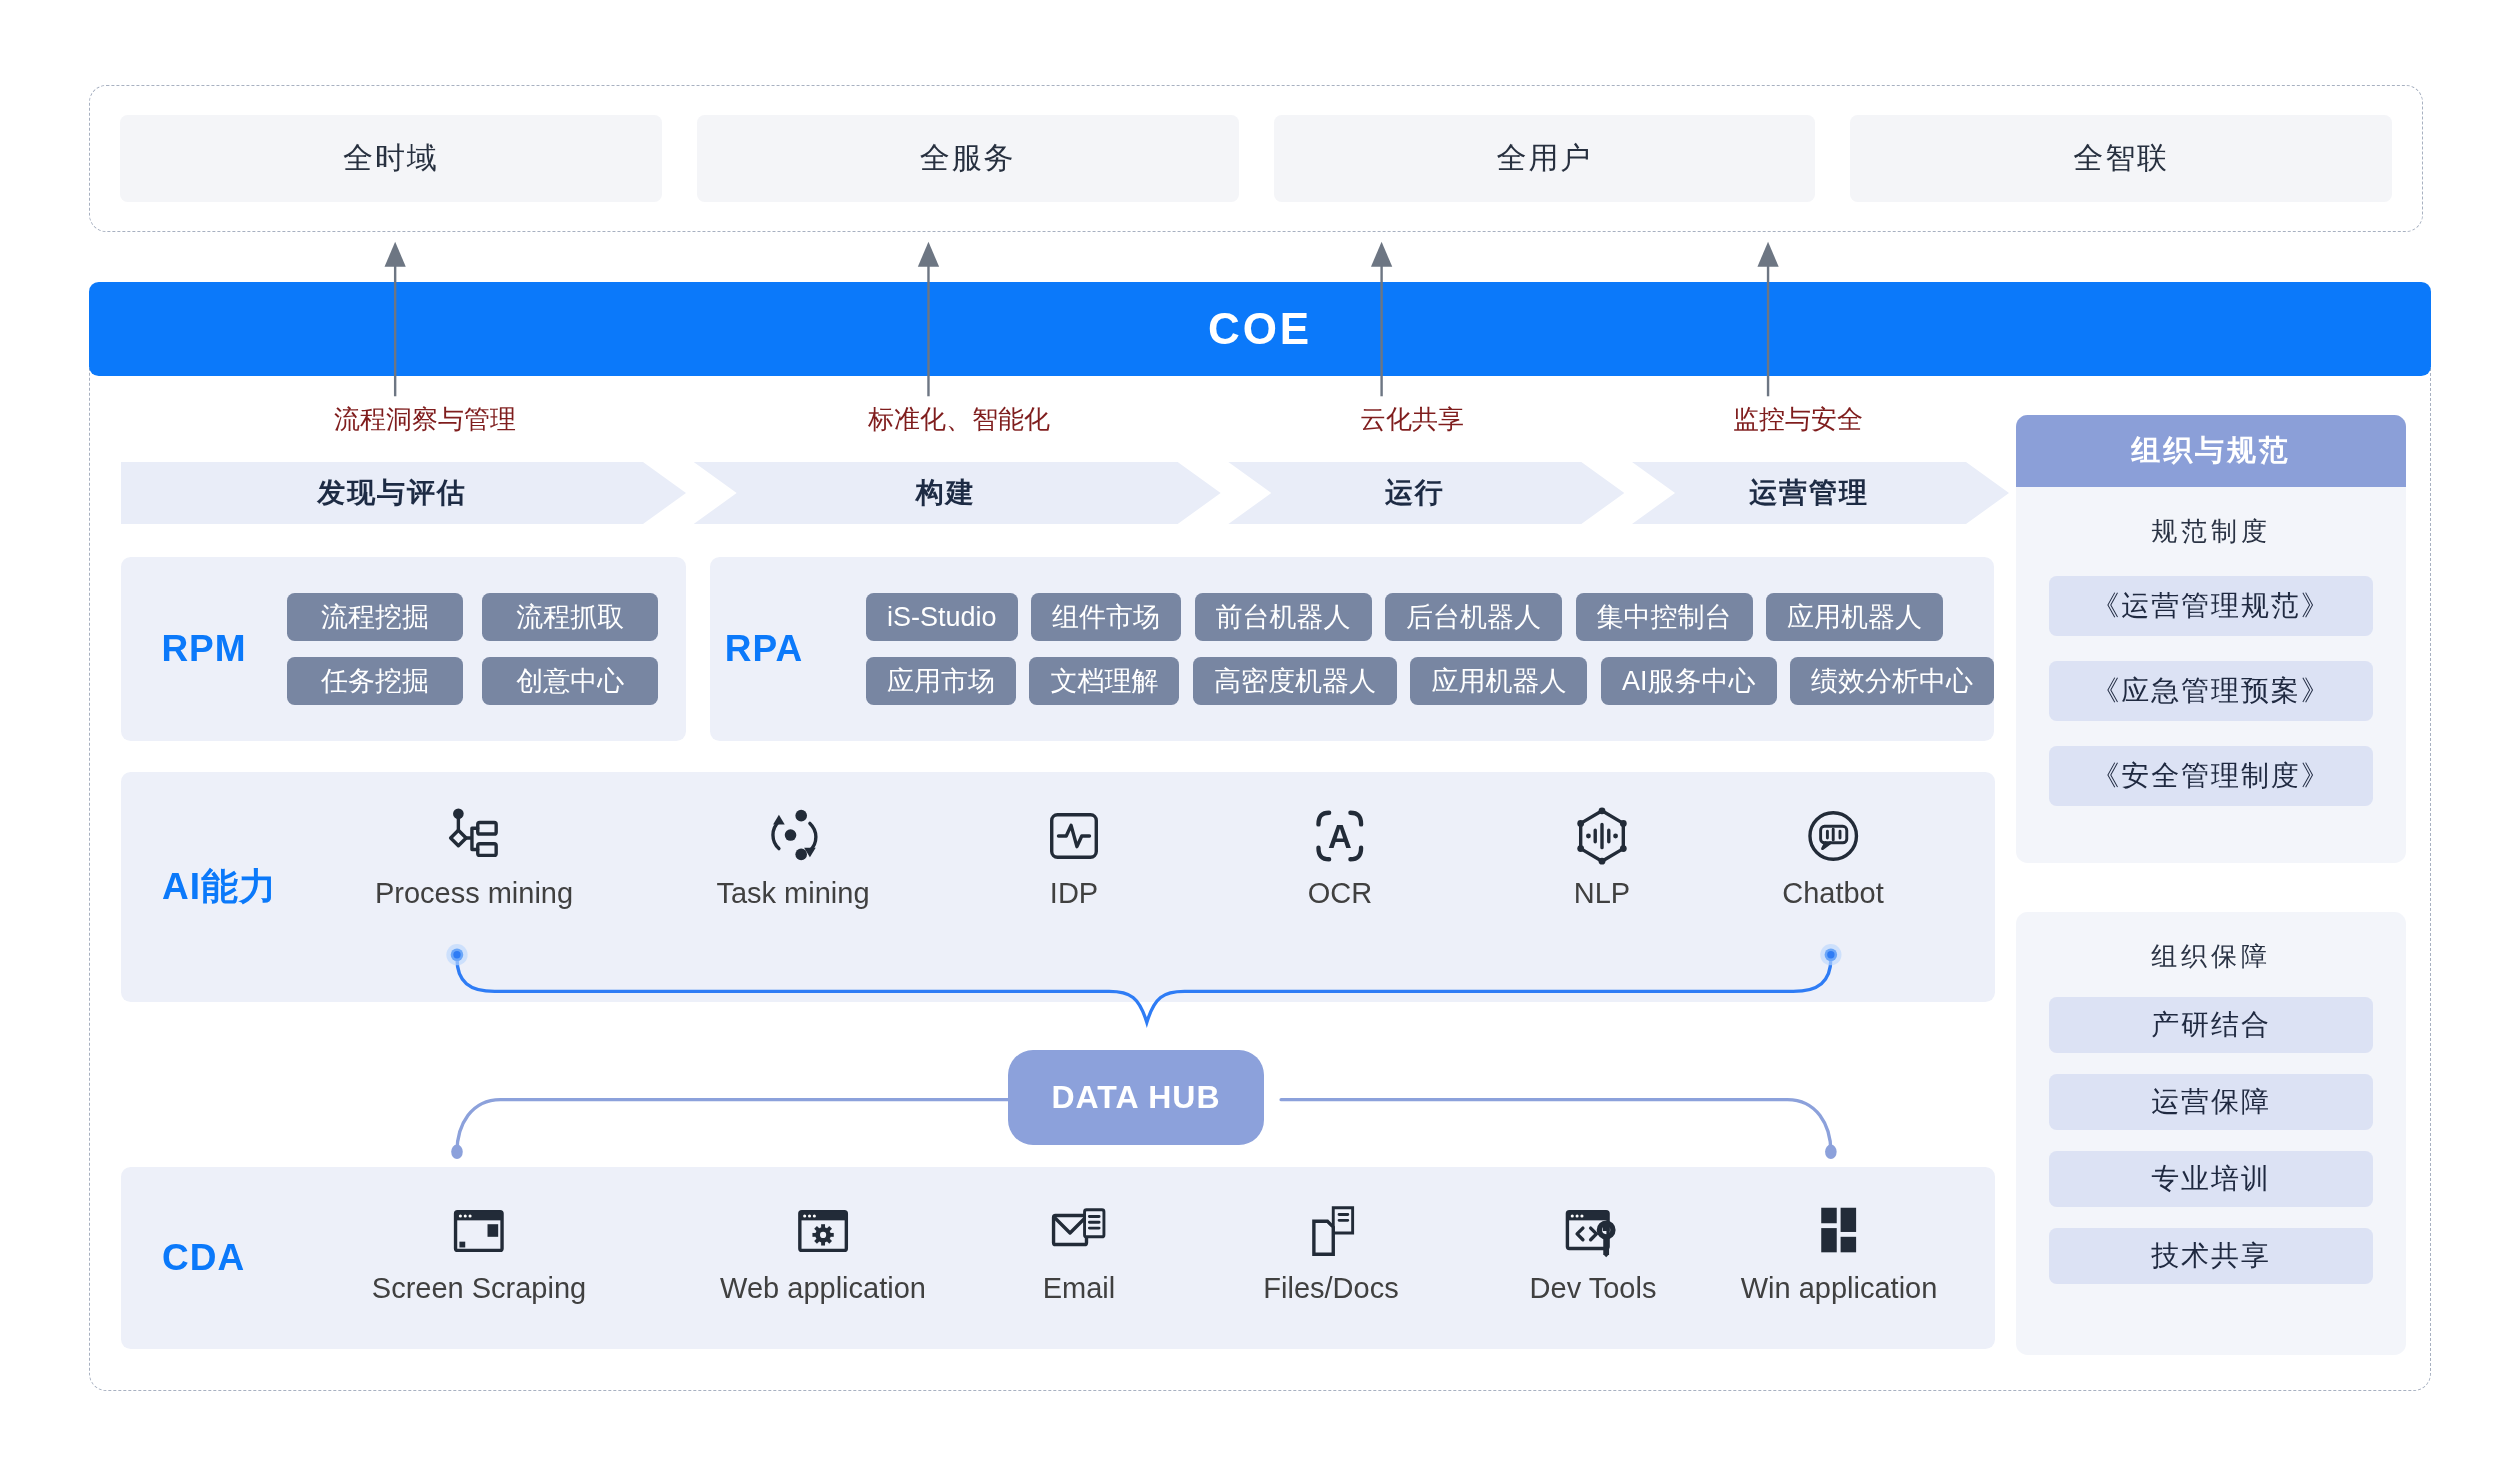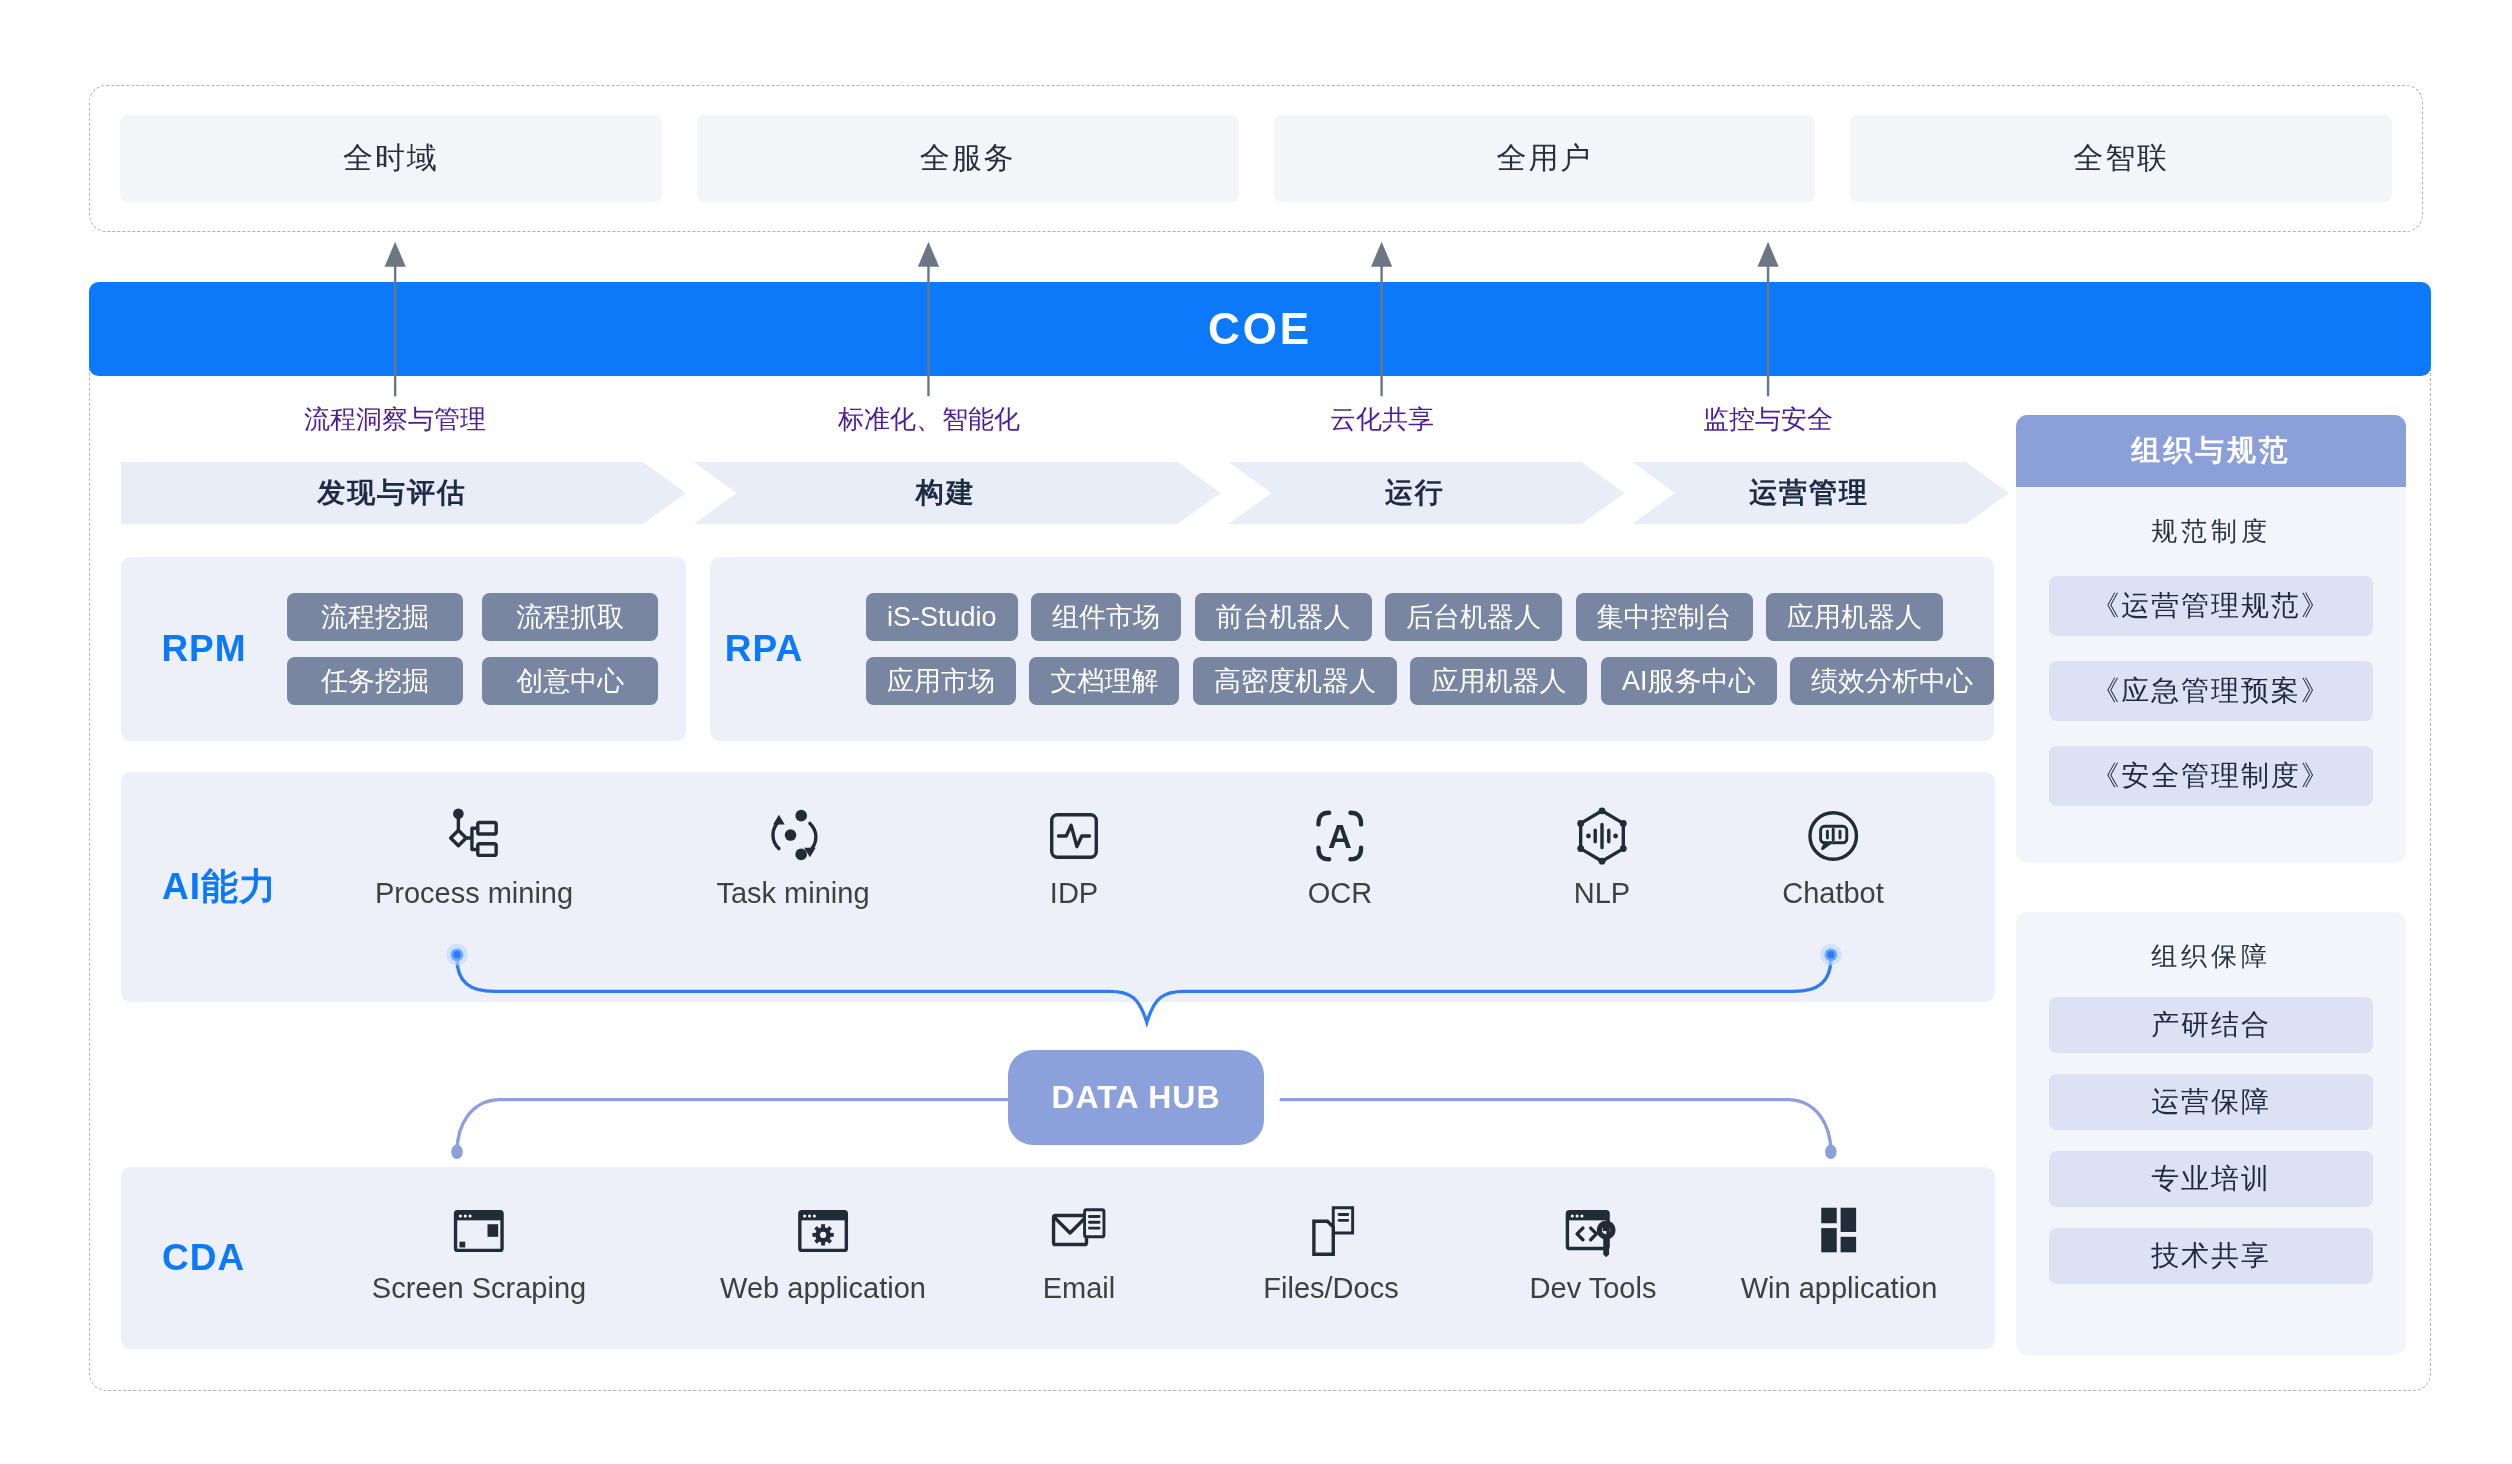--- a/index.html
+++ b/index.html
@@ -18,22 +18,22 @@
   .coe-bar { position:absolute; left:89px; top:282px; width:2342px; height:94px;
     background:#0b79fa; border-radius:9.7px; display:flex; align-items:center; justify-content:center;
     z-index:2; }
   .coe-bar span { color:#fff; font-size:44px; font-weight:800; letter-spacing:2.9px; }
 
   
   .main-container { position:absolute; left:89px; top:330px; width:2342px; height:1061px;
     border:1.9px dashed #a8b1c1; border-radius:17.4px; z-index:0; }
 
   
-  .pillar { position:absolute; top:402px; transform:translateX(-50%); color:#4c1d95;
-    font-size:26px; z-index:3; white-space:nowrap; }
+  .pillar { position:absolute; top:402px; transform:translateX(-50%); color:#7f1d1d;
+    font-size:26px; z-index:3; white-space:nowrap;margin-left:30px; }
 
   
   .stages { position:absolute; left:121px; top:462px; width:1888px; height:62px; display:flex;
     gap:7.7px; z-index:1; }
   .stage { height:62px; background:#e9edf8; display:flex; align-items:center; justify-content:center;
     font-size:28px; font-weight:bold; color:#1d2b44; letter-spacing:1.9px; }
   .stage.first { clip-path:polygon(0 0, calc(100% - 43px) 0, 100% 50%, calc(100% - 43px) 100%, 0 100%); }
   .stage.mid   { clip-path:polygon(0 0, calc(100% - 43px) 0, 100% 50%, calc(100% - 43px) 100%, 0 100%, 43px 50%); }
   .stage .txt { padding-right:23px; }
 

